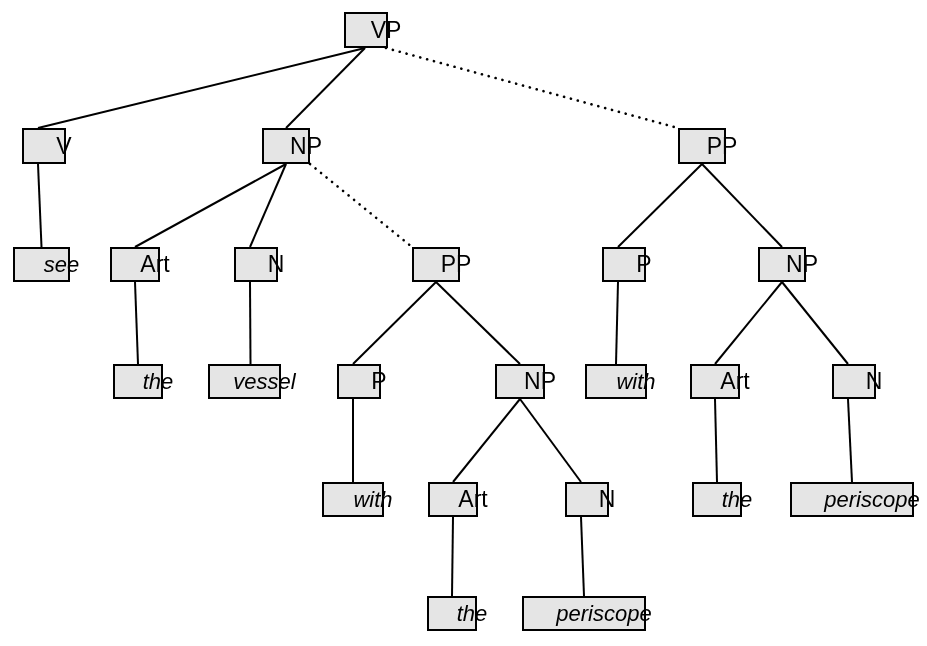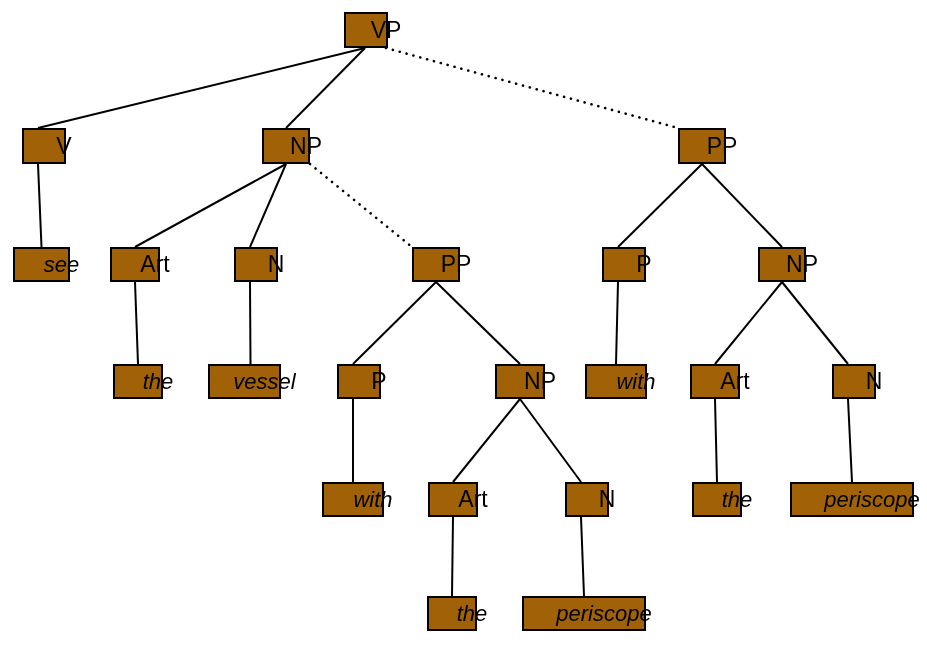--- a/index.html
+++ b/index.html
@@ -22,21 +22,21 @@
     position: absolute;
     left: 0;
     top: 0;
     width: 927px;
     height: 646px;
   }
   .node {
     position: absolute;
     box-sizing: border-box;
     border: 2px solid #000000;
-    background: #a16207;
+    background: #e5e5e5;
     display: flex;
     align-items: center;
     justify-content: center;
     line-height: 1;
     color: #000000;
     white-space: nowrap;
     padding-left: 40px;
   }
   .node.cat {
     font-size: 23px;

